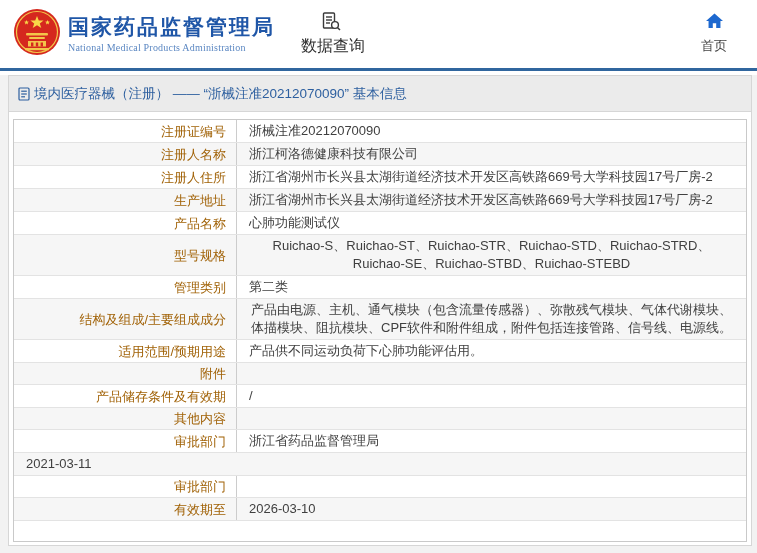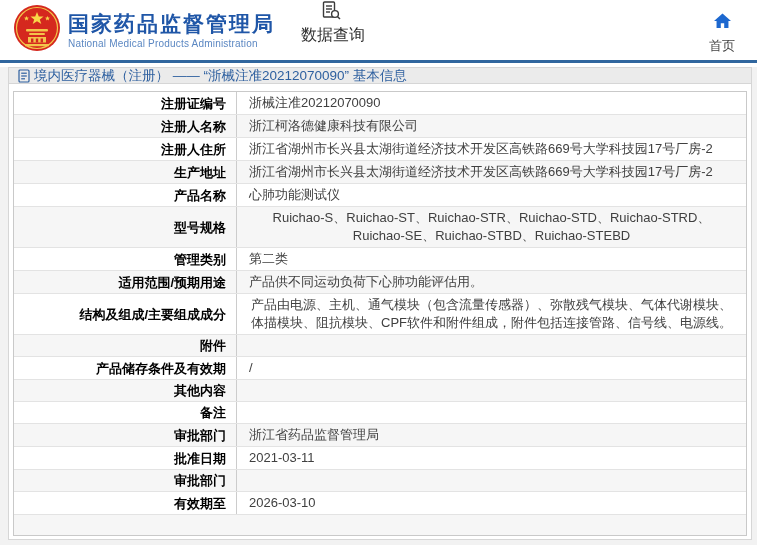--- a/index.html
+++ b/index.html
@@ -1,48 +1,48 @@
 <!DOCTYPE html>
 <html><head>
 <meta charset="utf-8">
 <style>
   * { box-sizing: border-box; margin: 0; padding: 0; }
   html,body { width:757px; height:553px; overflow:hidden; background:#fff;
     font-family:"Liberation Sans","DejaVu Sans",sans-serif; }
 
   
-  .site-header { height:60px; background:#fff; display:flex; position:relative; }
+  .site-header { height:68px; background:#fff; display:flex; align-items:center; position:relative;font-family:Liberation Serif, serif; }
   .logo { display:flex; align-items:center; margin-left:13px; cursor:pointer; }
   .logo-text { margin-left:7px; }
   .logo-title { color:#1f56a7; font-size:21px; font-weight:bold; letter-spacing:2px; line-height:25px; }
   .logo-sub { color:#5b87c2; font-size:10px; margin-top:2px; letter-spacing:.2px; }
   .data-query { display:flex; align-items:center; margin-left:22px; cursor:pointer;flex-direction:column; }
   .data-query .dq-label { font-size:16px; color:#2f2f2f; font-weight:500; margin-left:4px; }
-  .header-nav { position:absolute; right:4px; top:0; height:68px; display:flex; align-items:center; }
+  .header-nav { position:absolute; right:12px; top:0; height:68px; display:flex; align-items:center; }
   .nav-item { display:flex; flex-direction:column; align-items:center; cursor:pointer; margin-right:44px; }
   .nav-item:last-child { margin-right:18px; }
   .nav-item .nav-label { font-size:13px; color:#444; margin-top:4px; white-space:nowrap; }
 
   .header-line { height:3px; background:#30669e; }
   .header-gap { height:4px; background:#fff; }
 
   
   .page { height:478px; background:#f2f2f2; padding:0 5px 0 8px; }
   .panel { background:#fff; border:1px solid #d6d6d6; }
-  .panel-title { height:16px; background:#ebebeb; border-bottom:1px solid #d6d6d6;
+  .panel-title { height:36px; background:#ebebeb; border-bottom:1px solid #d6d6d6;
     display:flex; align-items:center; padding-left:9px; color:#2d5f9f; font-size:13.5px; }
   .panel-title .t-icon { margin-right:4px; display:flex; }
 
   
   .info-table { margin:7px 4px 3px 4px; border:1px solid #c9c9c9; }
   .row { display:flex; min-height:21px; background:#fff; }
   .row:nth-child(even) { background:#f6f6f6; }
   .row + .row { border-top:1px solid #e3e3e3; }
   .lab { flex:0 0 223px; border-right:1px solid #ccc; display:flex; align-items:center;
-    justify-content:flex-end; padding:2px 10px; color:#000000; font-size:13px; line-height:17px; text-align:right;font-weight:bold; }
+    justify-content:flex-end; padding:2px 10px; color:#a16207; font-size:13px; line-height:17px; text-align:right; }
   .val { flex:1; display:flex; align-items:center; padding:2px 12px; color:#404040;
     font-size:13px; line-height:18px;text-align:center; }
 </style>
 </head>
 <body>
 
 <header class="site-header">
   <div class="logo">
     <span>
       <svg width="48" height="48" viewBox="0 0 48 48">
@@ -183,42 +183,42 @@
     </div>
     <div class="val">
       <span class="val-text">第二类</span>
 
     </div>
   </div>
 
   <div class="row">
     <div class="lab">
 
+      <span class="txt">结构及组成/主要组成成分</span>
+    </div>
+    <div class="val">
+      <span class="val-text">产品由电源、主机、通气模块（包含流量传感器）、弥散残气模块、气体代谢模块、体描模块、阻抗模块、CPF软件和附件组成，附件包括连接管路、信号线、电源线。</span>
+
+    </div>
+  </div>
+
+  <div class="row">
+    <div class="lab">
+
       <span class="txt">适用范围/预期用途</span>
     </div>
     <div class="val">
       <span class="val-text">产品供不同运动负荷下心肺功能评估用。</span>
 
     </div>
   </div>
 
   <div class="row">
     <div class="lab">
 
-      <span class="txt">结构及组成/主要组成成分</span>
-    </div>
-    <div class="val">
-      <span class="val-text">产品由电源、主机、通气模块（包含流量传感器）、弥散残气模块、气体代谢模块、体描模块、阻抗模块、CPF软件和附件组成，附件包括连接管路、信号线、电源线。</span>
-
-    </div>
-  </div>
-
-  <div class="row">
-    <div class="lab">
-
       <span class="txt">附件</span>
     </div>
     <div class="val">
       <span class="val-text"></span>
 
     </div>
   </div>
 
   <div class="row">
     <div class="lab">
@@ -235,47 +235,33 @@
     <div class="lab">
 
       <span class="txt">其他内容</span>
     </div>
     <div class="val">
       <span class="val-text"></span>
 
     </div>
   </div>
 
-  <div class="row">
-    <div class="lab">
-
-      <span class="txt">备注</span>
-    </div>
-    <div class="val">
-      <span class="val-text"></span>
-
-    </div>
-  </div>
 
   <div class="row">
     <div class="lab">
 
       <span class="txt">审批部门</span>
     </div>
     <div class="val">
       <span class="val-text">浙江省药品监督管理局</span>
 
     </div>
   </div>
 
   <div class="row">
-    <div class="lab">
-
-      <span class="txt">批准日期</span>
-    </div>
     <div class="val">
       <span class="val-text">2021-03-11</span>
 
     </div>
   </div>
 
   <div class="row">
     <div class="lab">
 
       <span class="txt">审批部门</span>

